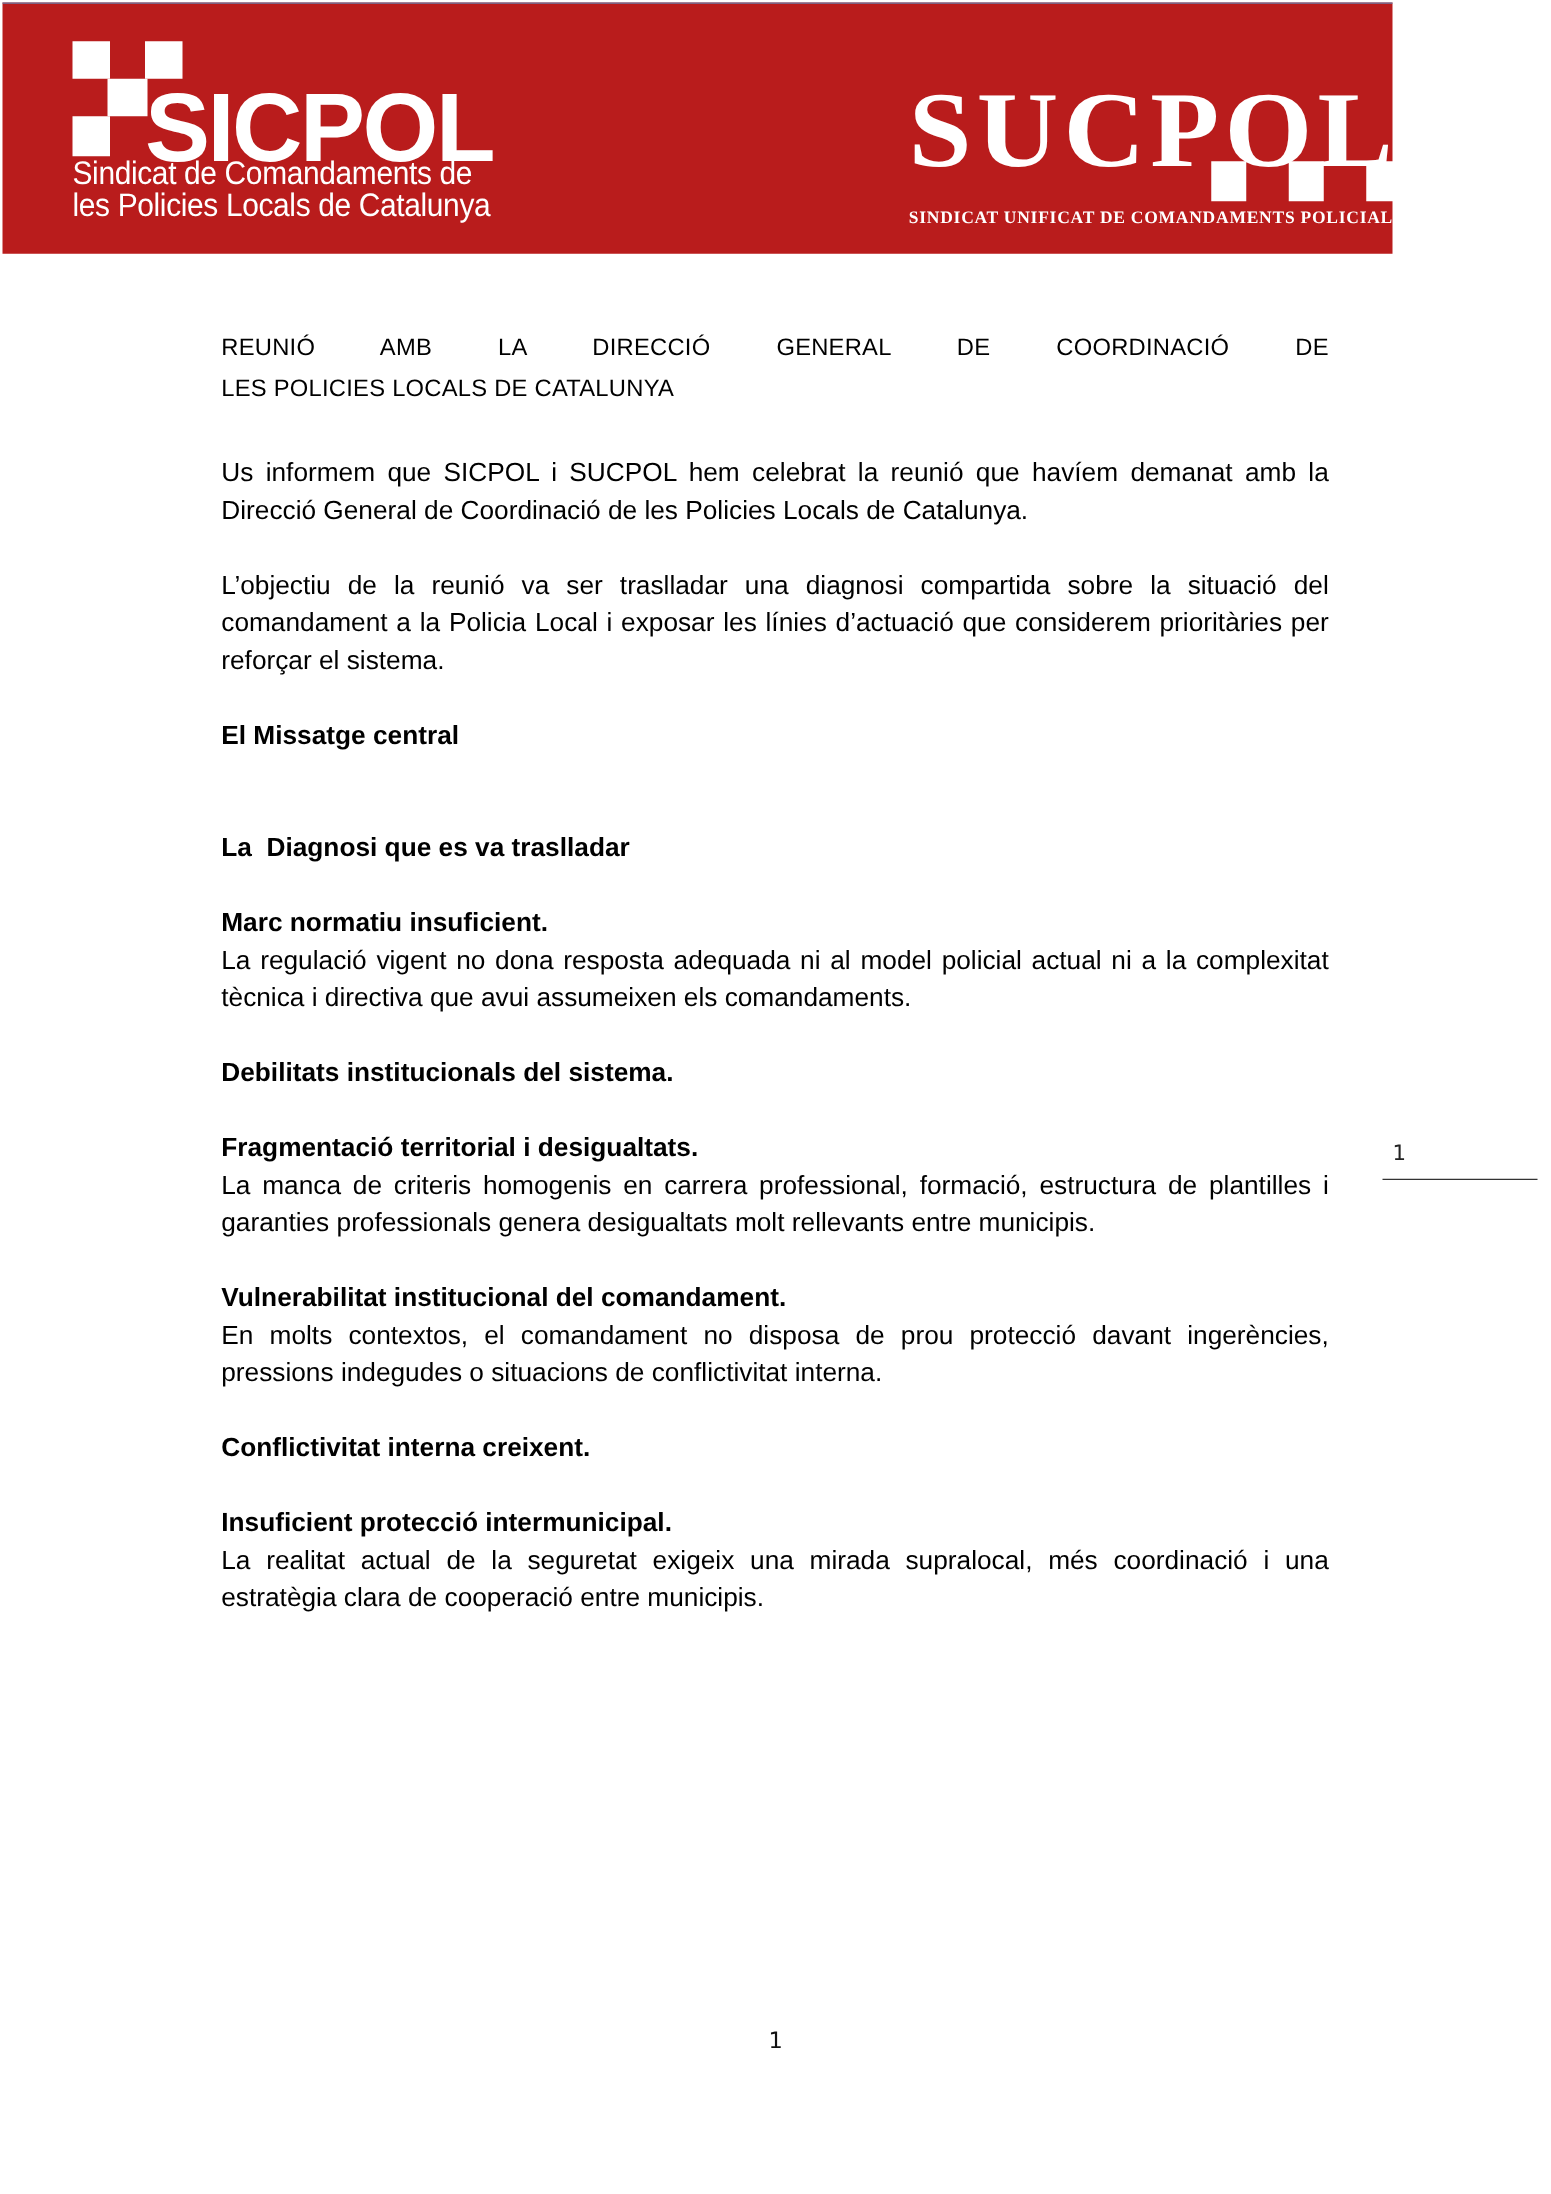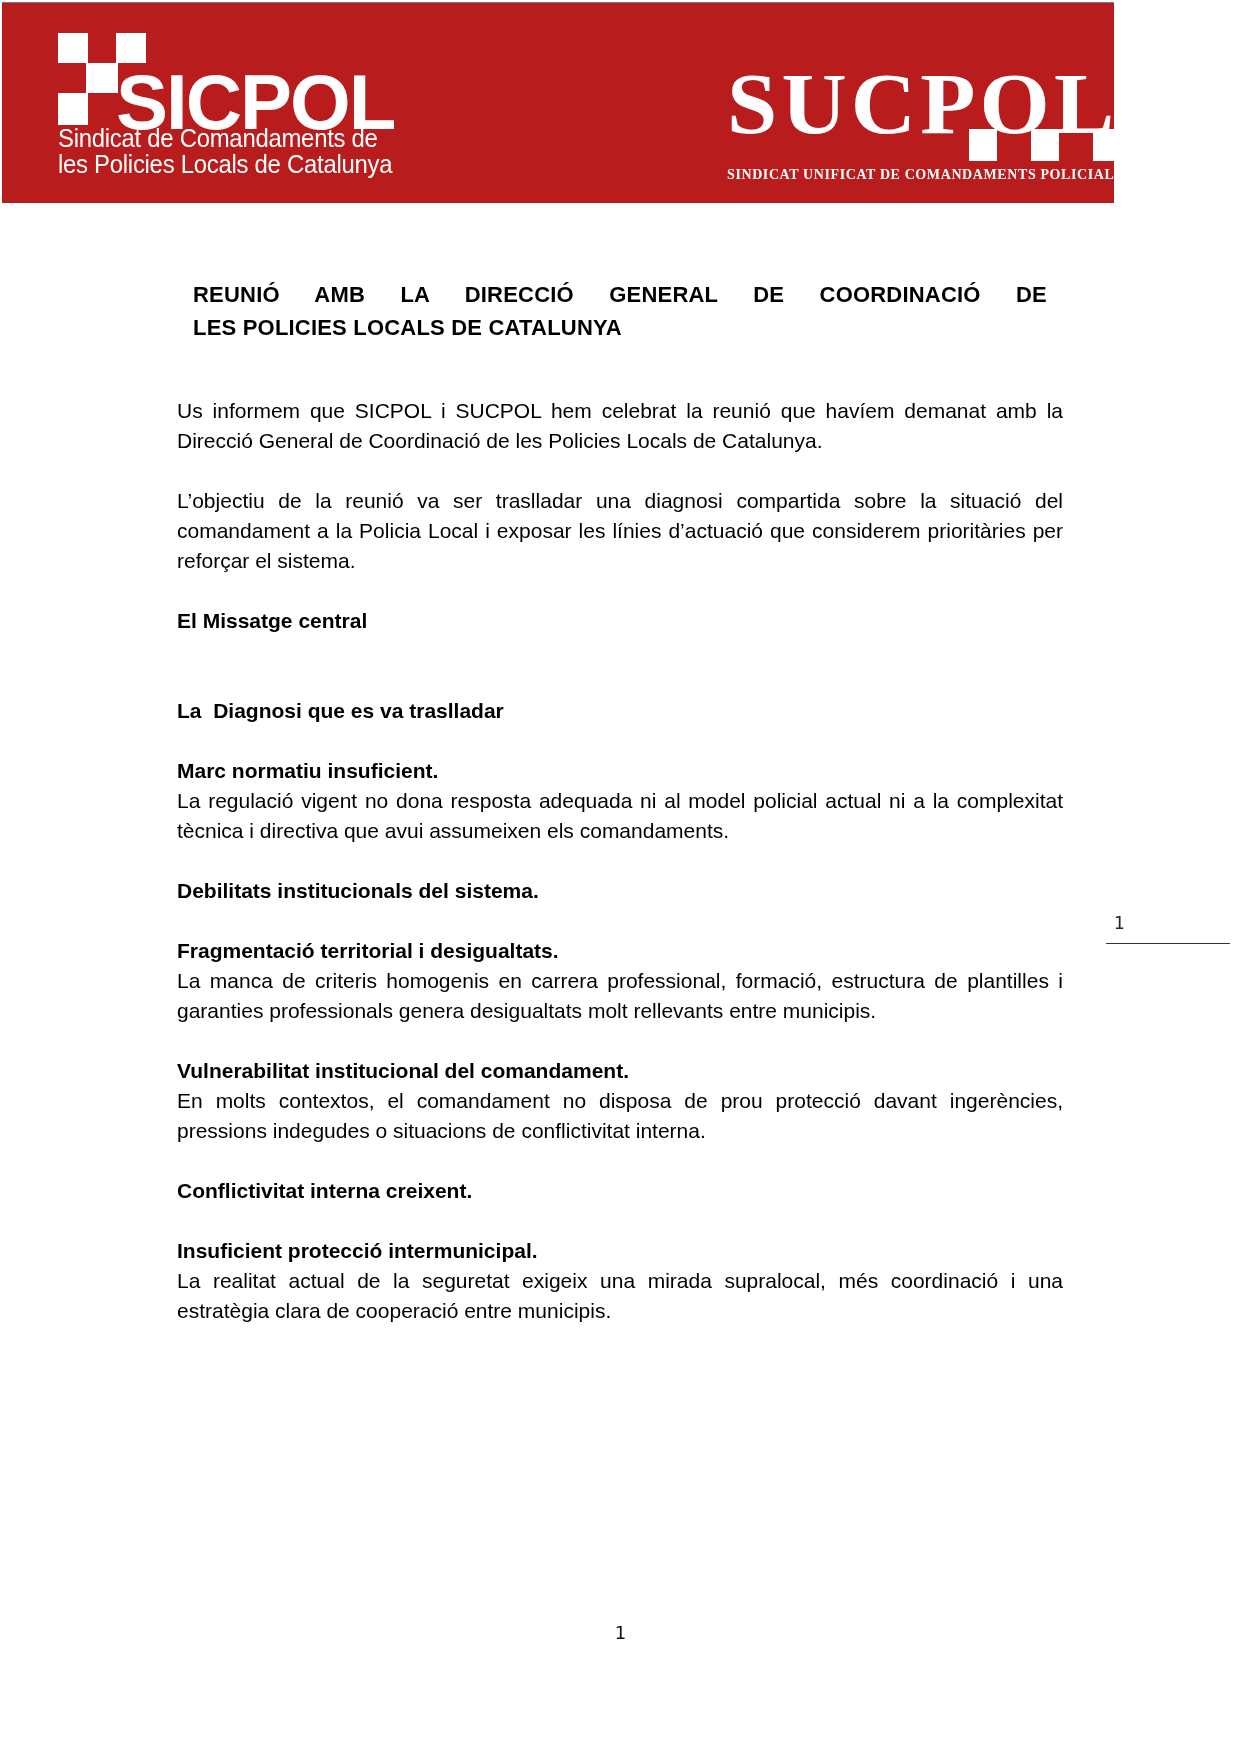--- a/index.html
+++ b/index.html
@@ -15,21 +15,21 @@
     .sicpol-sub { position: absolute; left: 0; top: 92px; font-size: 26px; line-height: 26px;
       white-space: nowrap; letter-spacing: -0.3px; transform: scaleX(0.92); transform-origin: left top; }
     .sucpol { position: absolute; left: 725px; top: 58px; color: #fff; font-family: Liberation Serif, serif; }
     .sucpol-word { font-size: 86px; font-weight: bold; letter-spacing: 4px; line-height: 1; white-space: nowrap;
       transform: scaleX(1.05); transform-origin: left top; }
     .sucpol-bars { position: absolute; left: 242px; top: 68px; width: 230px; height: 32px; }
     .sucpol-bars div { position: absolute; top: 0; width: 28px; height: 32px; background: #fff; }
     .sucpol-sub { position: absolute; left: 0; top: 106px; font-size: 14px; font-weight: bold; letter-spacing: 0.6px;
       white-space: nowrap; }
     .content { position: absolute; left: 177px; top: 262px; width: 886px; }
-    .title { font-size: 22px; font-weight: bold; line-height: 33px; margin: 16px; text-align: justify;
+    .title { font-size: 19px; font-weight: normal; line-height: 33px; margin: 0; text-align: justify;
       text-align-last: left; letter-spacing: 0.2px; }
     .title .l1 { display: block; text-align: justify; text-align-last: justify; }
     p { margin: 0; font-size: 21px; line-height: 30px; text-align: justify; }
     .gap-title { height: 36px; }
     .gap { height: 30px; }
     .b { font-weight: bold; }
     .footnote { position: absolute; left: 1106px; top: 913px; width: 124px; font-family: "DejaVu Sans", sans-serif;
       font-size: 17px; color: #222; }
     .footnote .num { padding-left: 8px; display: block; height: 30px; }
     .footnote .rule { border-top: 1.5px solid #333; }

